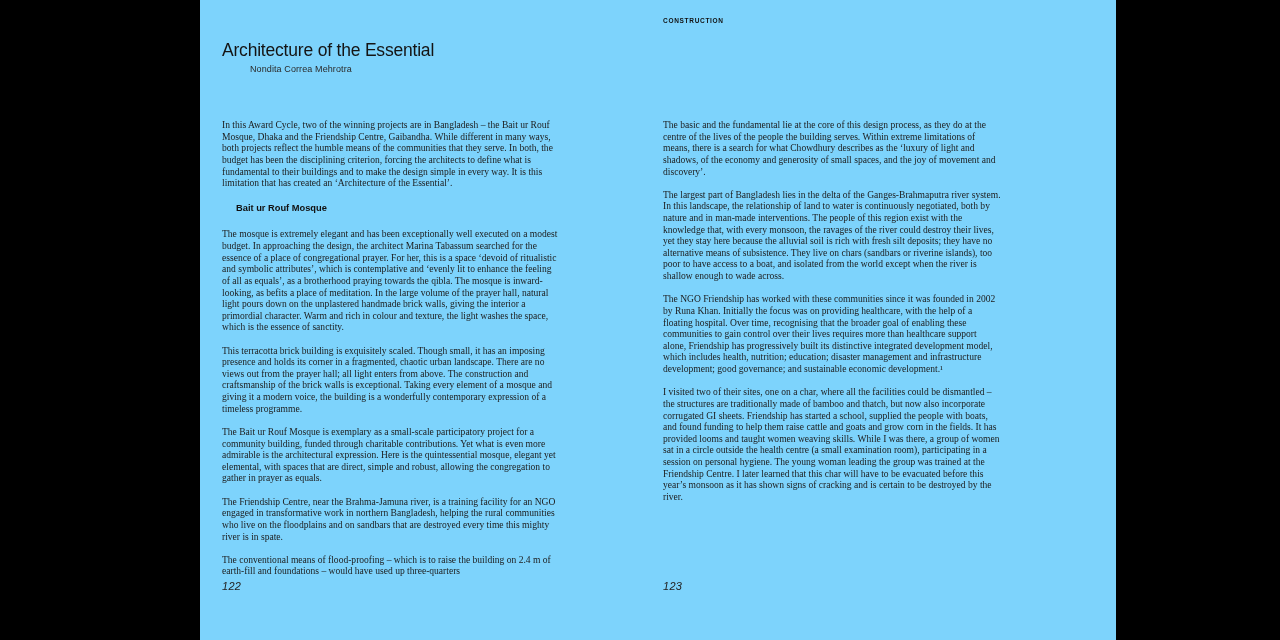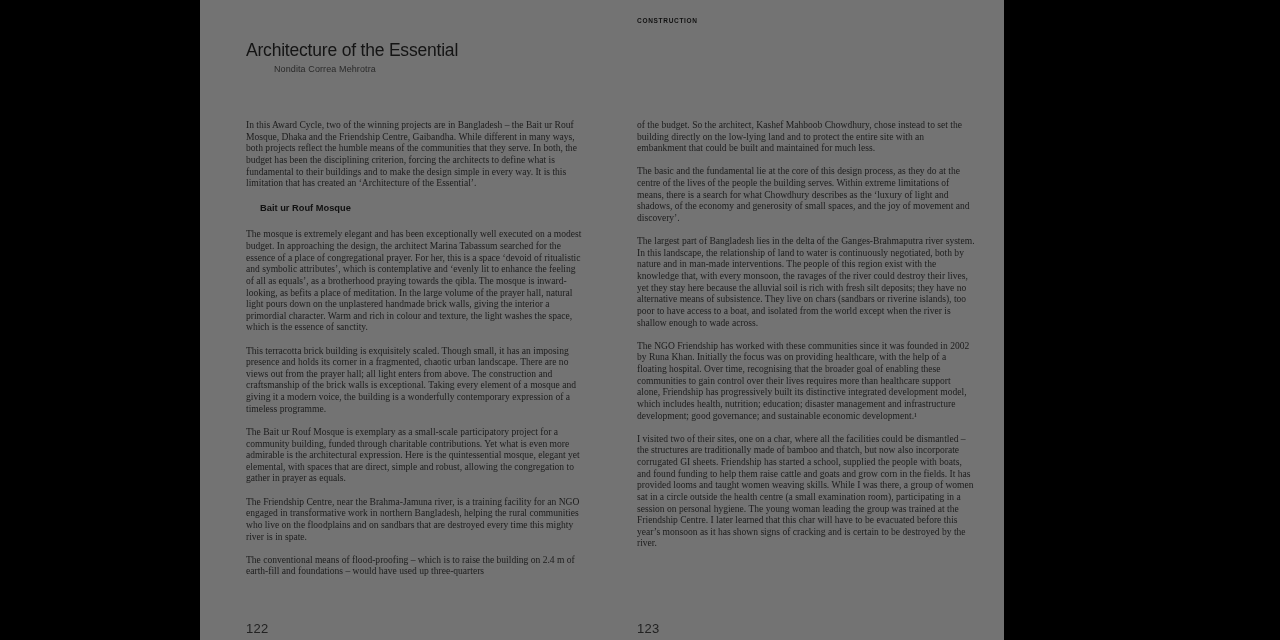--- a/index.html
+++ b/index.html
@@ -6,24 +6,23 @@
   body {
     width: 1280px; height: 640px;
     background: #000;
     position: relative;
     overflow: hidden;
     font-family: "Liberation Sans", sans-serif;
   }
   .stage { position: absolute; left: 0; top: 0; width: 1280px; height: 640px; }
   .spread {
     position: absolute; left: 200px; top: 0;
-    width: 780px; height: 640px;
-    background: #737373;
+    width: 916px; height: 640px;
+    background: #7dd3fc;
     display: flex;
-    padding-left: 24px;
   }
   .page { position: relative; width: 440px; height: 640px; }
 
   .article-title {
     position: absolute; left: 22px; top: 40px;
     margin: 0;
     font-size: 17.5px; font-weight: 400; letter-spacing: -0.2px;
     color: #141414; white-space: nowrap;
   }
   .article-author {
@@ -49,22 +48,22 @@
 
   .textcol p { margin: 0 0 11.62px 0; font-family: Liberation Serif, serif; }
   .textcol h3 {
     margin: 14px; padding: 0;
     font-family: "Liberation Sans", sans-serif;
     font-size: 9.3px; font-weight: bold;
     line-height: 11.62px; color: #111;
   }
 
   .page-number {
-    position: absolute; left: 22px; top: 621px;
-    font-size: 13px; color: #222; letter-spacing: 0.3px;
+    position: absolute; left: 22px; top: 580px;
+    font-size: 11px; color: #222; letter-spacing: 0.3px; font-style: italic;
   }
   .page-right .page-number { left: 23px; }
 </style>
 </head>
 <body>
 
 <div class="stage">
   <div class="spread">
 
     <div class="page page-left">
@@ -81,21 +80,20 @@
         <p>The conventional means of flood-proofing – which is to raise the building on 2.4 m of earth-fill and foundations – would have used up three-quarters</p>
       </div>
 
       <div class="page-number">122</div>
     </div>
 
     <div class="page page-right">
       <div class="running-header">CONSTRUCTION</div>
 
       <div class="textcol">
-        <p>of the budget. So the architect, Kashef Mahboob Chowdhury, chose instead to set the building directly on the low-lying land and to protect the entire site with an embankment that could be built and maintained for much less.</p>
         <p>The basic and the fundamental lie at the core of this design process, as they do at the centre of the lives of the people the building serves. Within extreme limitations of means, there is a search for what Chowdhury describes as the ‘luxury of light and shadows, of the economy and generosity of small spaces, and the joy of movement and discovery’.</p>
         <p>The largest part of Bangladesh lies in the delta of the Ganges-Brahmaputra river system. In this landscape, the relationship of land to water is continuously negotiated, both by nature and in man-made interventions. The people of this region exist with the knowledge that, with every monsoon, the ravages of the river could destroy their lives, yet they stay here because the alluvial soil is rich with fresh silt deposits; they have no alternative means of subsistence. They live on chars (sandbars or riverine islands), too poor to have access to a boat, and isolated from the world except when the river is shallow enough to wade across.</p>
         <p>The NGO Friendship has worked with these communities since it was founded in 2002 by Runa Khan. Initially the focus was on providing healthcare, with the help of a floating hospital. Over time, recognising that the broader goal of enabling these communities to gain control over their lives requires more than healthcare support alone, Friendship has progressively built its distinctive integrated development model, which includes health, nutrition; education; disaster management and infrastructure development; good governance; and sustainable economic development.¹</p>
         <p>I visited two of their sites, one on a char, where all the facilities could be dismantled – the structures are traditionally made of bamboo and thatch, but now also incorporate corrugated GI sheets. Friendship has started a school, supplied the people with boats, and found funding to help them raise cattle and goats and grow corn in the fields. It has provided looms and taught women weaving skills. While I was there, a group of women sat in a circle outside the health centre (a small examination room), participating in a session on personal hygiene. The young woman leading the group was trained at the Friendship Centre. I later learned that this char will have to be evacuated before this year’s monsoon as it has shown signs of cracking and is certain to be destroyed by the river.</p>
       </div>
 
       <div class="page-number">123</div>
     </div>
 
   </div>

